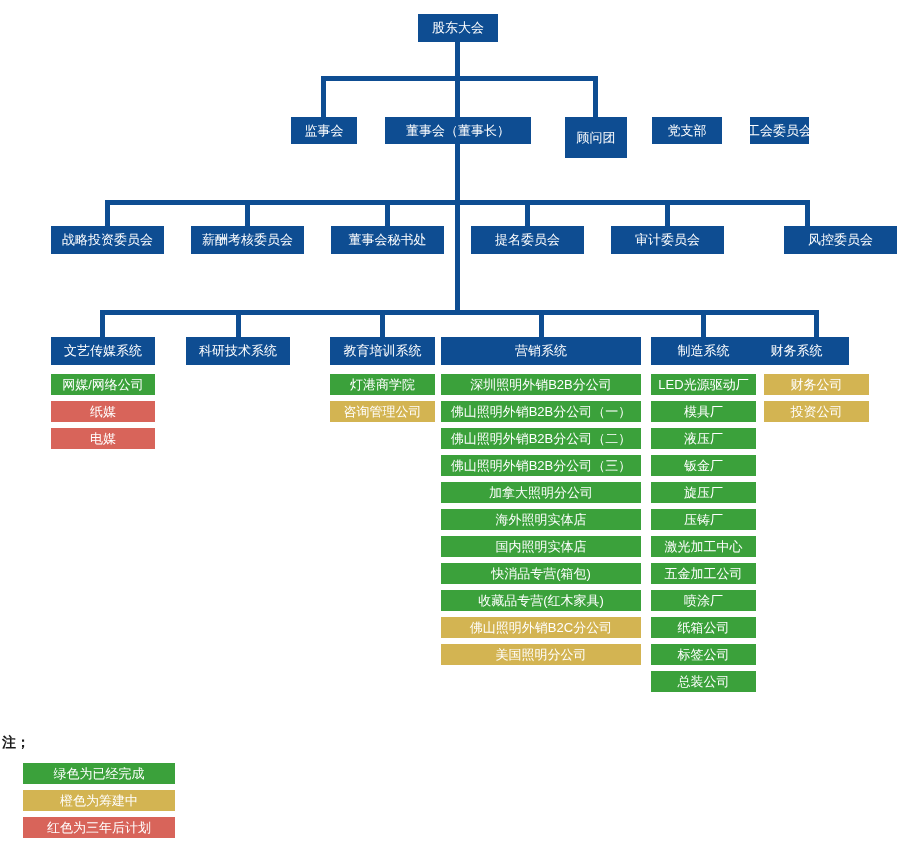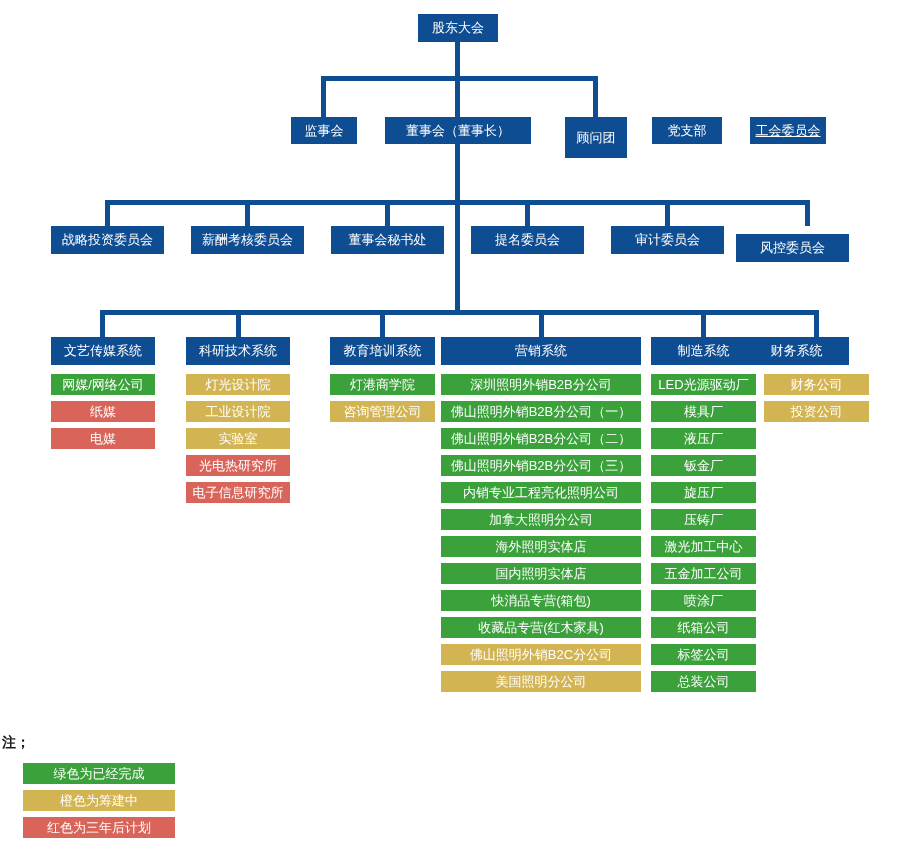--- a/index.html
+++ b/index.html
@@ -54,58 +54,50 @@
   <div class="line" style="left:539px;top:310px;width:5px;height:27px;"></div>
   <div class="line" style="left:701px;top:310px;width:5px;height:27px;"></div>
   <div class="line" style="left:814px;top:310px;width:5px;height:27px;"></div>
 
   <div class="node blue" style="left:418px;top:14px;width:80px;">股东大会</div>
 
   <div class="node blue" style="left:291px;top:117px;width:66px;height:27px;">监事会</div>
   <div class="node blue" style="left:385px;top:117px;width:146px;height:27px;">董事会（董事长）</div>
   <div class="node blue" style="left:565px;top:117px;width:62px;height:41px;">顾问团</div>
   <div class="node blue" style="left:652px;top:117px;width:70px;height:27px;">党支部</div>
-  <div class="node blue" style="left:750px;top:117px;width:76px;height:27px;text-decoration:underline;">工会委员会</div>
+  <div class="node blue" style="left:750px;top:117px;width:59px;height:27px;">工会委员会</div>
 
   <div class="node blue" style="left:51px;top:226px;width:113px;">战略投资委员会</div>
   <div class="node blue" style="left:191px;top:226px;width:113px;">薪酬考核委员会</div>
   <div class="node blue" style="left:331px;top:226px;width:113px;">董事会秘书处</div>
   <div class="node blue" style="left:471px;top:226px;width:113px;">提名委员会</div>
   <div class="node blue" style="left:611px;top:226px;width:113px;">审计委员会</div>
-  <div class="node blue" style="left:736px;top:226px;width:113px;margin-top:8px;">风控委员会</div>
+  <div class="node blue" style="left:784px;top:226px;width:113px;">风控委员会</div>
 
   <div class="node blue" style="left:51px;top:337px;width:104px;">文艺传媒系统</div>
   <div class="node blue" style="left:186px;top:337px;width:104px;">科研技术系统</div>
   <div class="node blue" style="left:330px;top:337px;width:105px;">教育培训系统</div>
   <div class="node blue" style="left:441px;top:337px;width:200px;">营销系统</div>
   <div class="node blue" style="left:651px;top:337px;width:105px;">制造系统</div>
   <div class="node blue" style="left:744px;top:337px;width:105px;">财务系统</div>
 
   <div class="col" style="left:51px;width:104px;">
       <div class="node child st-green">网媒/网络公司</div>
       <div class="node child st-red">纸媒</div>
       <div class="node child st-red">电媒</div>
     </div>
-  <div class="col" style="left:186px;width:104px;">
-      <div class="node child st-yellow">灯光设计院</div>
-      <div class="node child st-yellow">工业设计院</div>
-      <div class="node child st-yellow">实验室</div>
-      <div class="node child st-red">光电热研究所</div>
-      <div class="node child st-red">电子信息研究所</div>
-    </div>
   <div class="col" style="left:330px;width:105px;">
       <div class="node child st-green">灯港商学院</div>
       <div class="node child st-yellow">咨询管理公司</div>
     </div>
   <div class="col" style="left:441px;width:200px;">
       <div class="node child st-green">深圳照明外销B2B分公司</div>
       <div class="node child st-green">佛山照明外销B2B分公司（一）</div>
       <div class="node child st-green">佛山照明外销B2B分公司（二）</div>
       <div class="node child st-green">佛山照明外销B2B分公司（三）</div>
-      <div class="node child st-green">内销专业工程亮化照明公司</div>
       <div class="node child st-green">加拿大照明分公司</div>
       <div class="node child st-green">海外照明实体店</div>
       <div class="node child st-green">国内照明实体店</div>
       <div class="node child st-green">快消品专营(箱包)</div>
       <div class="node child st-green">收藏品专营(红木家具)</div>
       <div class="node child st-yellow">佛山照明外销B2C分公司</div>
       <div class="node child st-yellow">美国照明分公司</div>
     </div>
   <div class="col" style="left:651px;width:105px;">
       <div class="node child st-green">LED光源驱动厂</div>

